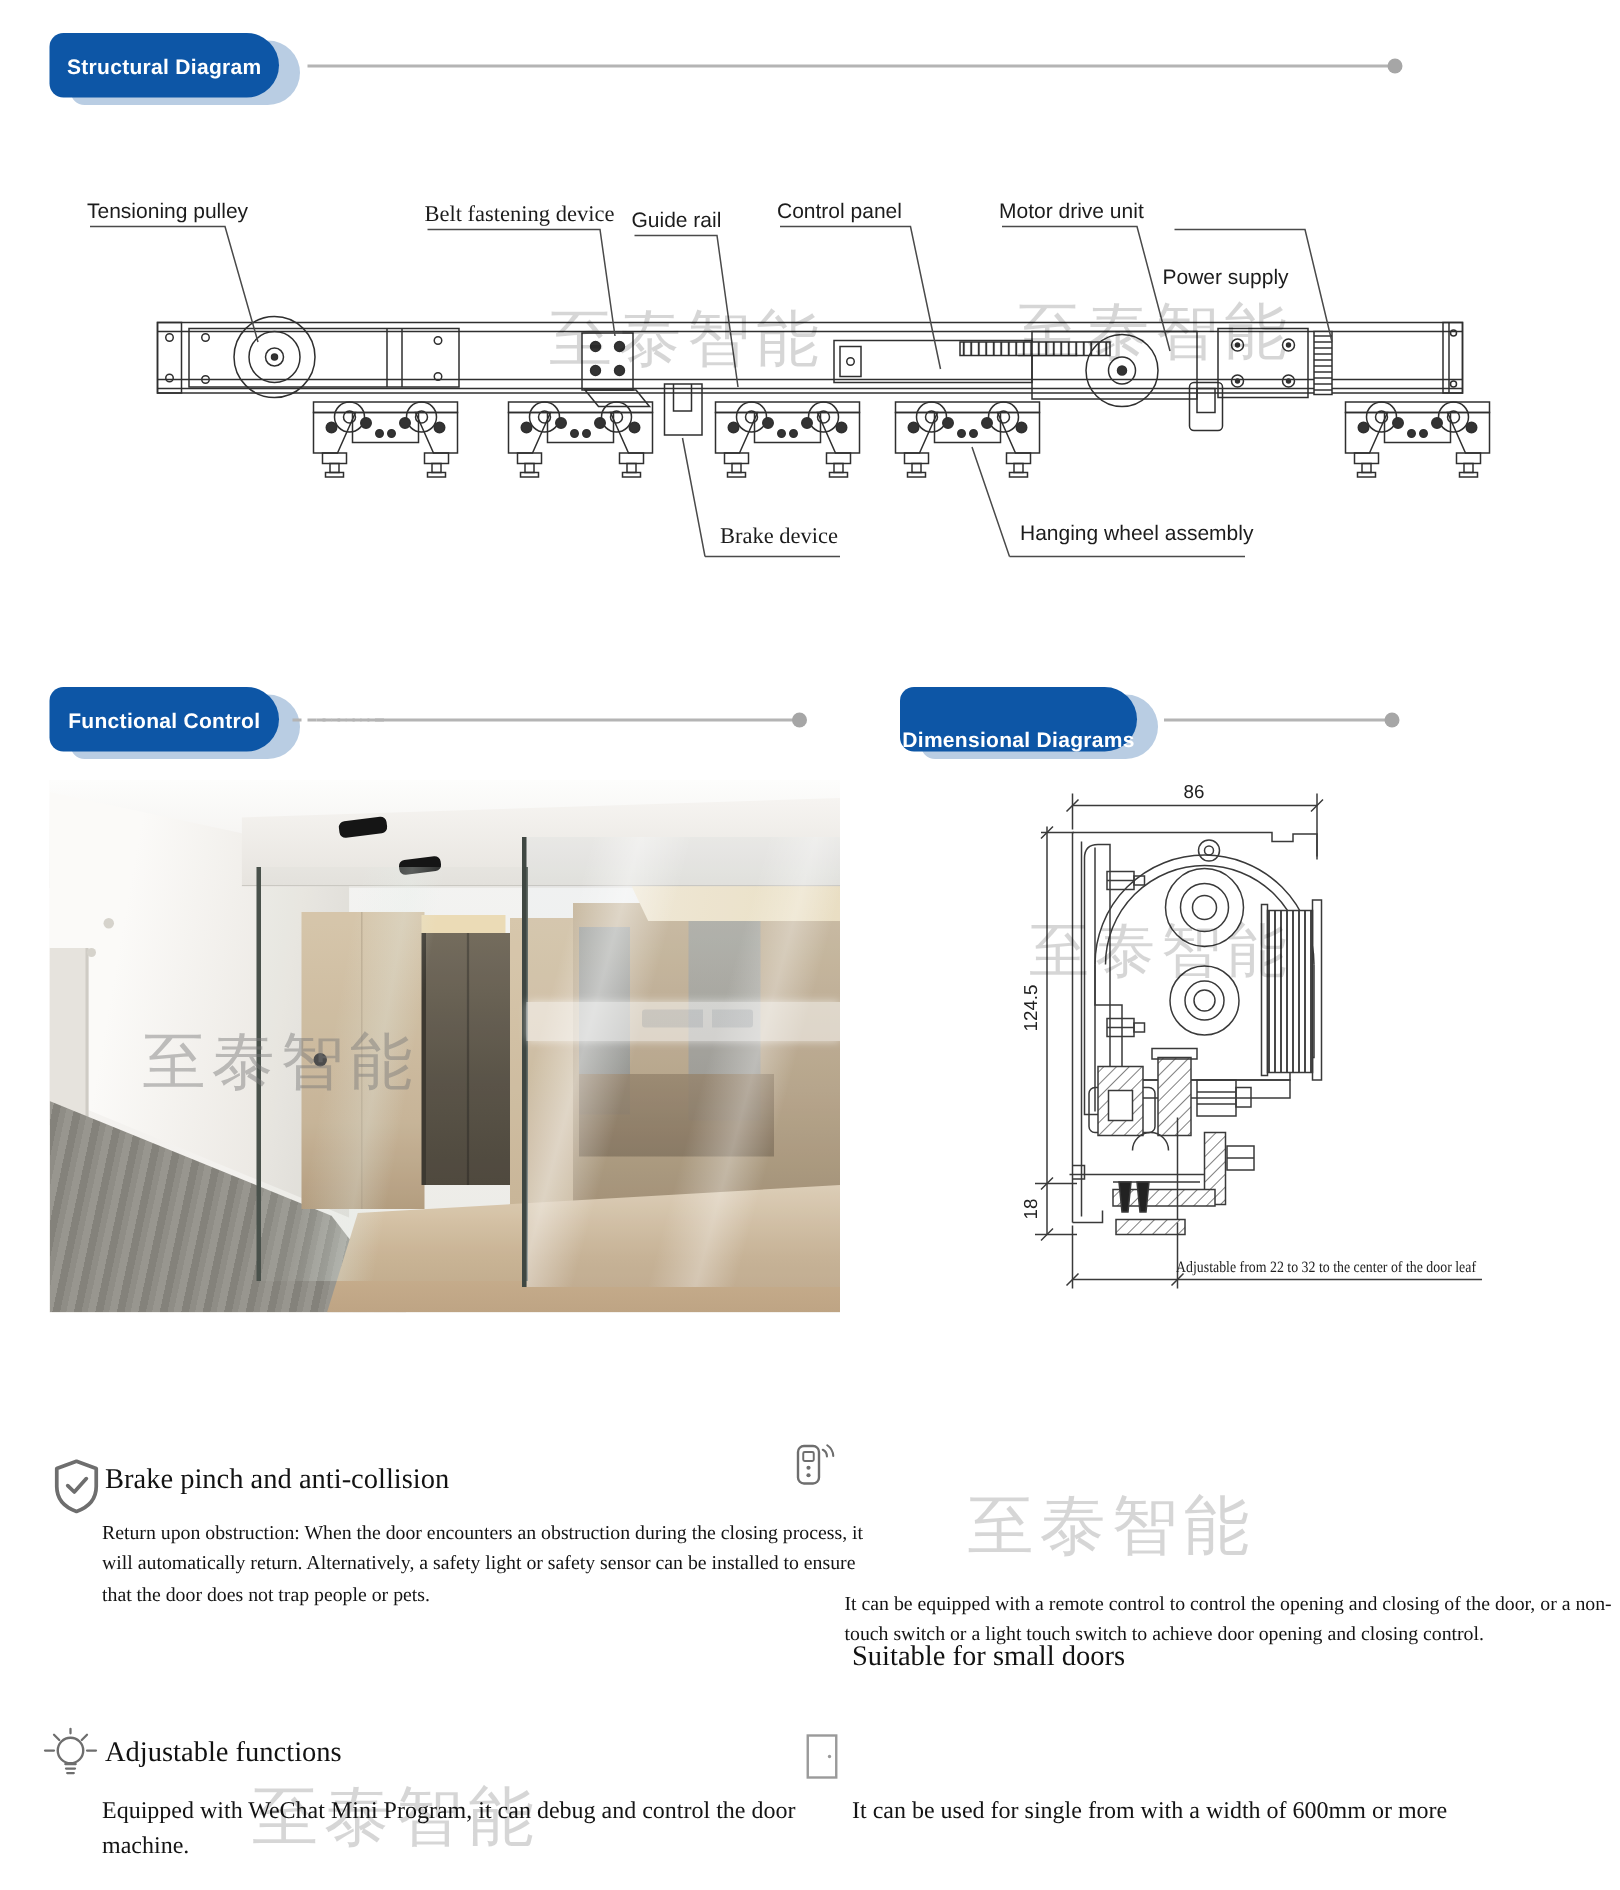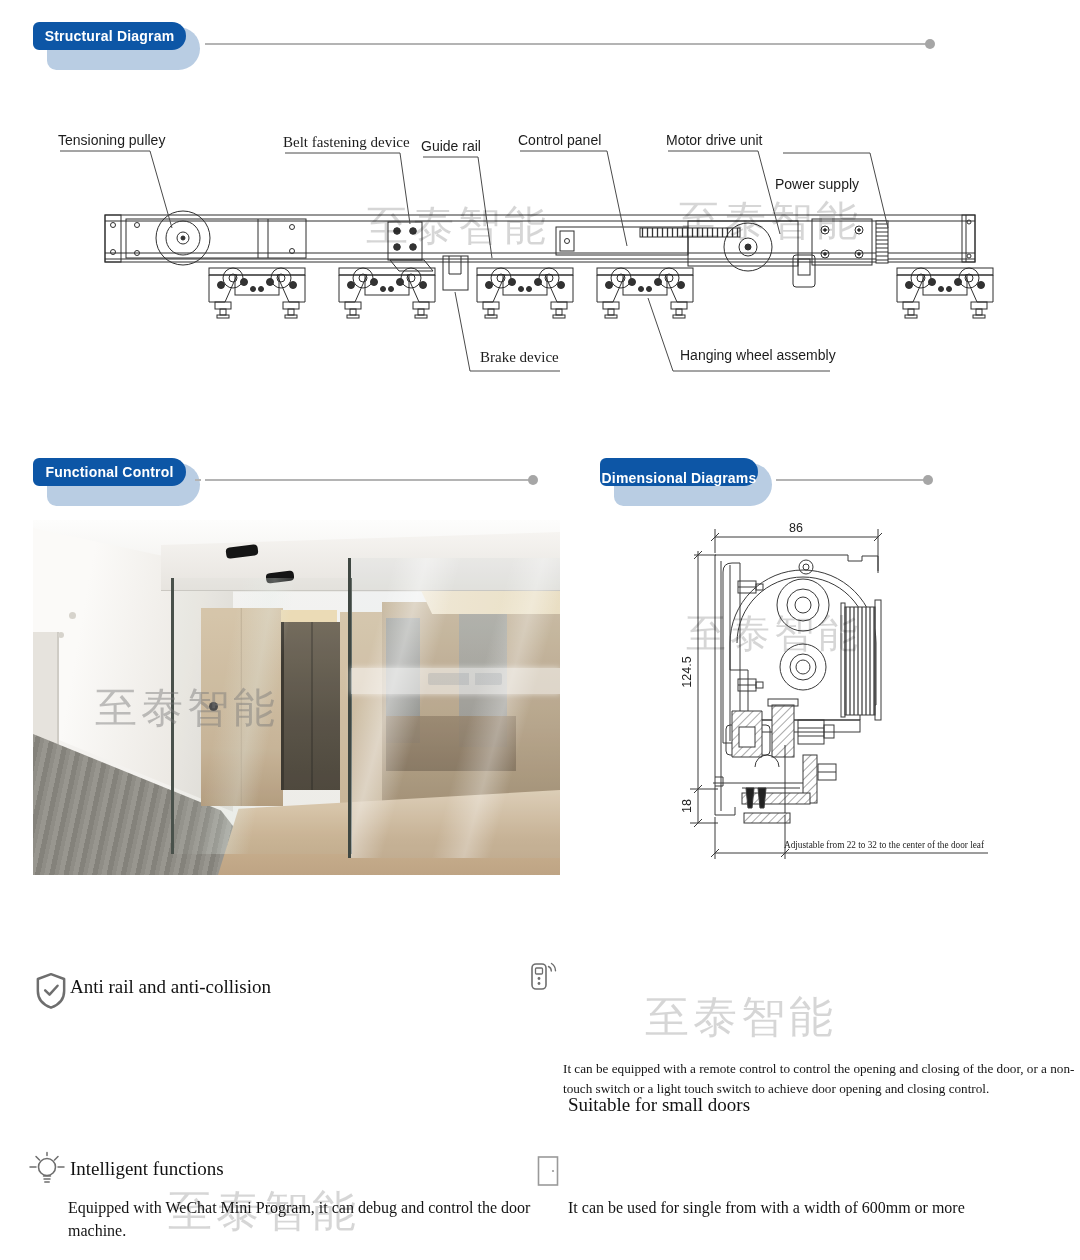--- a/index.html
+++ b/index.html
@@ -2,21 +2,21 @@
 <html><head>
 <meta charset="utf-8">
 <style>
   html,body{margin:0;padding:0;background:#fff;}
   .page{position:relative;width:1080px;height:1260px;background:#ffffff;overflow:hidden;
         font-family:"Liberation Sans",sans-serif;}
 
   
   .sec{position:absolute;height:50px;}
   .badge-sh{position:absolute;top:5px;height:43px;border-radius:10px 23px 23px 10px;background:#b9cde3;}
-  .badge{position:absolute;top:0;height:28px;border-radius:10px 23px 23px 10px;background:#0d56a6;
+  .badge{position:absolute;top:0;height:43px;border-radius:10px 23px 23px 10px;background:#0d56a6;
          color:#fff;font-weight:bold;font-size:14px;letter-spacing:.2px;
          display:flex;align-items:center;justify-content:center;z-index:2;}
   .hline{position:absolute;height:2px;background:#b4b4b4;top:21px;}
   .hdash{position:absolute;border-top:2px dashed #b4b4b4;top:21px;height:0;}
   .hdot{position:absolute;width:10px;height:10px;border-radius:50%;background:#a6a6a6;top:17px;}
 
   
   .wm{position:absolute;font-family:sans-serif;font-size:42px;letter-spacing:4px;
       color:rgba(0,0,0,0.16);white-space:nowrap;z-index:6;pointer-events:none;}
 
@@ -373,38 +373,39 @@
     <text class="dimtxt" x="136" y="17" text-anchor="middle">86</text>
     <text class="dimtxt" transform="translate(31,157) rotate(-90)" text-anchor="middle">124.5</text>
     <text class="dimtxt" transform="translate(31,291) rotate(-90)" text-anchor="middle">18</text>
     <text class="dimnote" x="124" y="333" textLength="200" lengthAdjust="spacingAndGlyphs">Adjustable from 22 to 32 to the center of the door leaf</text>
   </svg>
 
   <svg class="feat-icon" style="left:33px;top:972px;" width="36" height="38" viewBox="0 0 24 26">
     <path d="M12 1.5 L21 4.8 V13 C21 19 17 22.6 12 24.4 C7 22.6 3 19 3 13 V4.8 Z" fill="none" stroke="#6e6e6e" stroke-width="1.7" stroke-linejoin="round"></path>
     <path d="M8 12.6 L11 15.5 L16.5 9.4" fill="none" stroke="#6e6e6e" stroke-width="1.7" stroke-linecap="round" stroke-linejoin="round"></path>
   </svg>
-  <div class="feat-title" style="left:70px;top:976px;">Anti rail and anti-collision</div>
+  <div class="feat-title" style="left:70px;top:976px;">Brake pinch and anti-collision</div>
+  <div class="feat-body" style="left:68px;top:1012px;width:518px;">Return upon obstruction: When the door encounters an obstruction during the closing process, it will automatically return. Alternatively, a safety light or safety sensor can be installed to ensure that the door does not trap people or pets.</div>
 
   <svg class="feat-icon" style="left:529px;top:957px;" width="28" height="36" viewBox="0 0 28 36">
     <rect x="3" y="7" width="14" height="25" rx="4" fill="none" stroke="#6e6e6e" stroke-width="1.6"></rect>
     <rect x="6.5" y="11" width="7" height="6" rx="1" fill="none" stroke="#6e6e6e" stroke-width="1.3"></rect>
     <circle cx="10" cy="21.5" r="1.4" fill="#6e6e6e"></circle>
     <circle cx="10" cy="26.5" r="1.4" fill="#6e6e6e"></circle>
     <path d="M19.5,9.5 a5,5 0 0 1 2.8,4.5" fill="none" stroke="#6e6e6e" stroke-width="1.4" stroke-linecap="round"></path>
     <path d="M22.5,6.5 a9,9 0 0 1 4,7.2" fill="none" stroke="#6e6e6e" stroke-width="1.4" stroke-linecap="round"></path>
   </svg>
   <div class="feat-body" style="left:563px;top:1059px;width:515px;">It can be equipped with a remote control to control the opening and closing of the door, or a non-touch switch or a light touch switch to achieve door opening and closing control.</div>
 
   <svg class="feat-icon" style="left:27px;top:1150px;" width="40" height="40" viewBox="0 0 40 40">
     <circle cx="20" cy="17" r="8.5" fill="none" stroke="#6e6e6e" stroke-width="1.6"></circle>
     <path d="M16.5 26 h7 M17 29 h6 M17.8 32 h4.4" stroke="#6e6e6e" stroke-width="1.5" stroke-linecap="round" fill="none"></path>
     <path d="M3 17 h6 M31 17 h6 M9 6.5 l3.5 3.5 M31 6.5 l-3.5 3.5 M20 2.5 v3" stroke="#6e6e6e" stroke-width="1.5" stroke-linecap="round" fill="none"></path>
   </svg>
-  <div class="feat-title" style="left:70px;top:1158px;">Intelligent functions</div>
+  <div class="feat-title" style="left:70px;top:1158px;">Adjustable functions</div>
   <div class="feat-body fb-16" style="left:68px;top:1196px;width:495px;">Equipped with WeChat Mini Program, it can debug and control the door machine.</div>
 
   <svg class="feat-icon" style="left:536px;top:1155px;" width="24" height="32" viewBox="0 0 24 32">
     <rect x="2.5" y="2" width="19" height="28" fill="none" stroke="#9a9a9a" stroke-width="1.6"></rect>
     <circle cx="17" cy="16" r="1.1" fill="#9a9a9a"></circle>
   </svg>
   <div class="feat-title" style="left:568px;top:1094px;">Suitable for small doors</div>
   <div class="feat-body fb-16" style="left:568px;top:1196px;width:512px;">It can be used for single from with a width of 600mm or more</div>
 
 </div>

